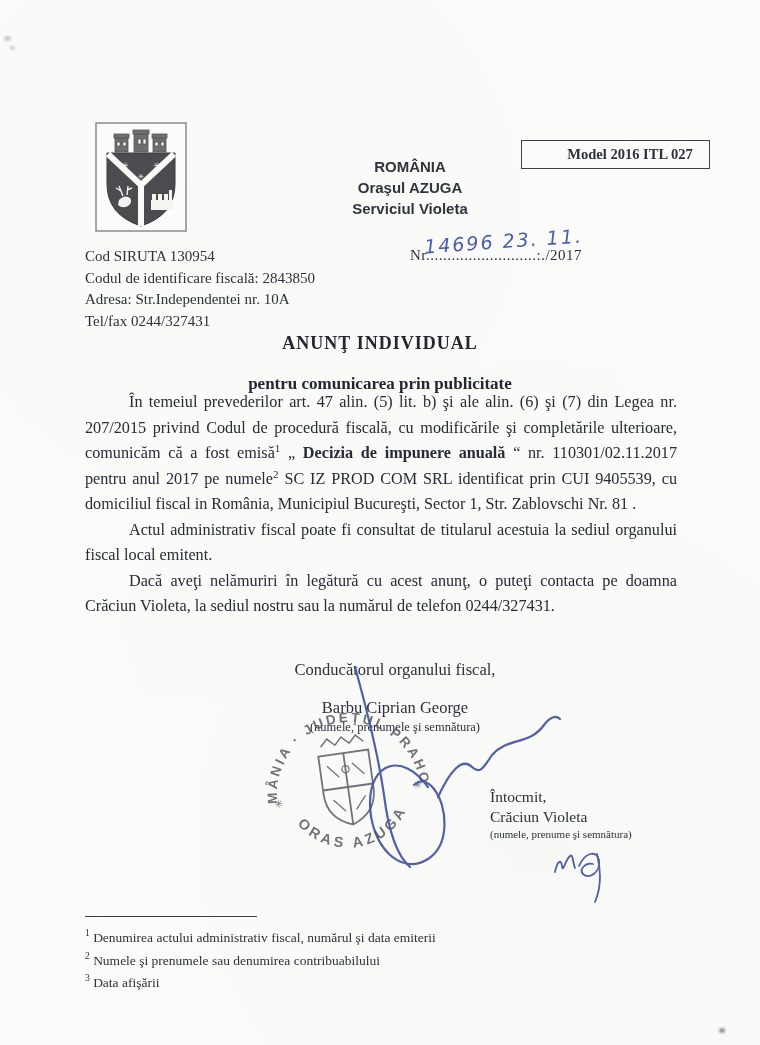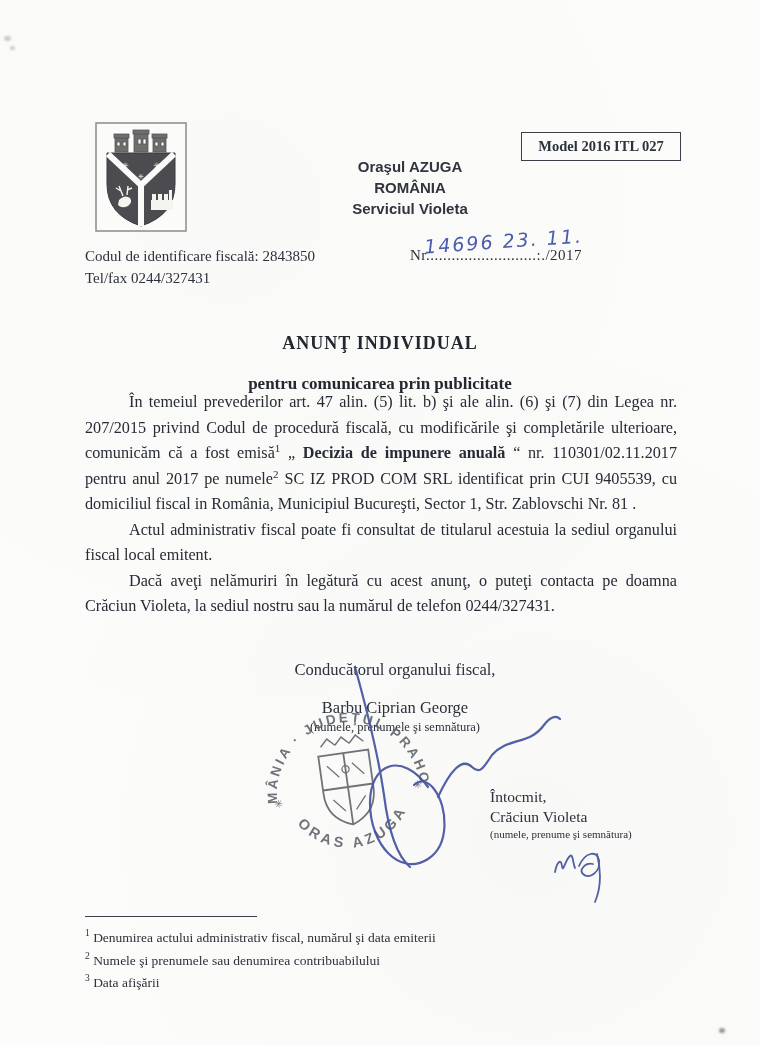--- a/index.html
+++ b/index.html
@@ -9,23 +9,23 @@
     background-image:radial-gradient(circle at 30% 20%, rgba(0,0,0,0.012), transparent 60%),
                      radial-gradient(circle at 70% 80%, rgba(0,0,0,0.015), transparent 55%);
     font-family:"Liberation Serif", serif;
     color:#262b35; overflow:hidden;
   }
   .abs{position:absolute;}
   
   .coa-box{left:95px; top:122px; width:92px; height:110px;}
   .org-block{left:270px; top:156px; width:280px; text-align:center;
     font-family:"Liberation Sans", sans-serif; font-weight:bold; font-size:15px; line-height:21px; color:#30343d;}
-  .model-box{left:521px; top:132px; width:158px; height:27px; border:1.5px solid #3a3f49;
+  .model-box{left:521px; top:140px; width:158px; height:27px; border:1.5px solid #3a3f49;
     display:flex; align-items:center; justify-content:center;
-    font-weight:bold; font-size:14.5px; color:#2c313b;}
+    font-weight:bold; font-size:14.5px; color:#2c313b;padding-left:29px;}
   
   .id-block{left:85px; top:246px; font-size:15px; line-height:21.5px; color:#2b303a;}
   .nr-line{left:410px; top:247px; font-size:15px; color:#2b303a; letter-spacing:0.5px;}
   .handwriting{
     font-family:"DejaVu Sans", sans-serif; font-style:italic;
     color:#4a5bb0; transform:rotate(-4deg);
     font-size:19px; letter-spacing:2px;
   }
   .hand-nr{left:424px; top:230px;}
   
@@ -110,31 +110,33 @@
         <rect x="56" y="78" width="22" height="10"></rect>
         <rect x="57" y="72" width="4" height="7"></rect>
         <rect x="63" y="72" width="4" height="7"></rect>
         <rect x="69" y="72" width="4" height="7"></rect>
         <rect x="74" y="68" width="3" height="11"></rect>
       </g>
     </svg>
   </div>
 
   <div class="abs org-block">
+    <div>ROMÂNIA</div>
     <div>Oraşul AZUGA</div>
-    <div>ROMÂNIA</div>
     <div>Serviciul Violeta</div>
   </div>
 
   <div class="abs model-box">
     <span>Model 2016 ITL 027</span>
   </div>
 
   <div class="abs id-block">
+    <div>Cod SIRUTA 130954</div>
     <div>Codul de identificare fiscală: 2843850</div>
+    <div>Adresa: Str.Independentei nr. 10A</div>
     <div>Tel/fax 0244/327431</div>
   </div>
 
   <div class="abs nr-line">
     <span>Nr</span><span>..........................</span><span>:./2017</span>
   </div>
   <div class="abs handwriting hand-nr">14696 23. 11.</div>
 
   <div class="abs title-block">
     <div class="title-line1">ANUNŢ INDIVIDUAL</div>

